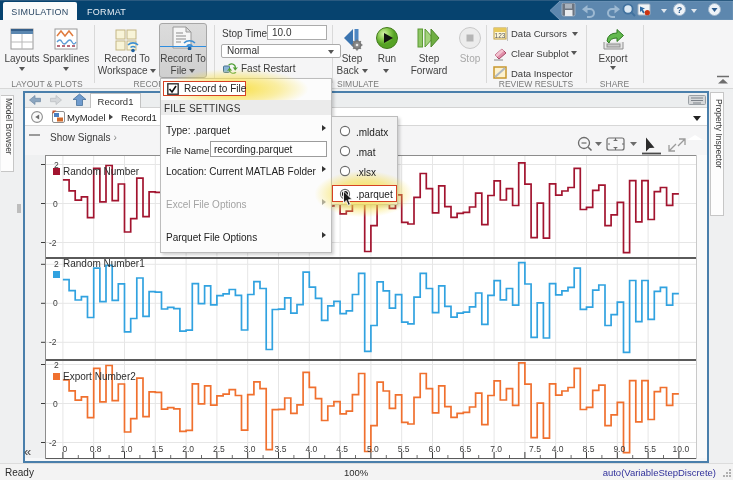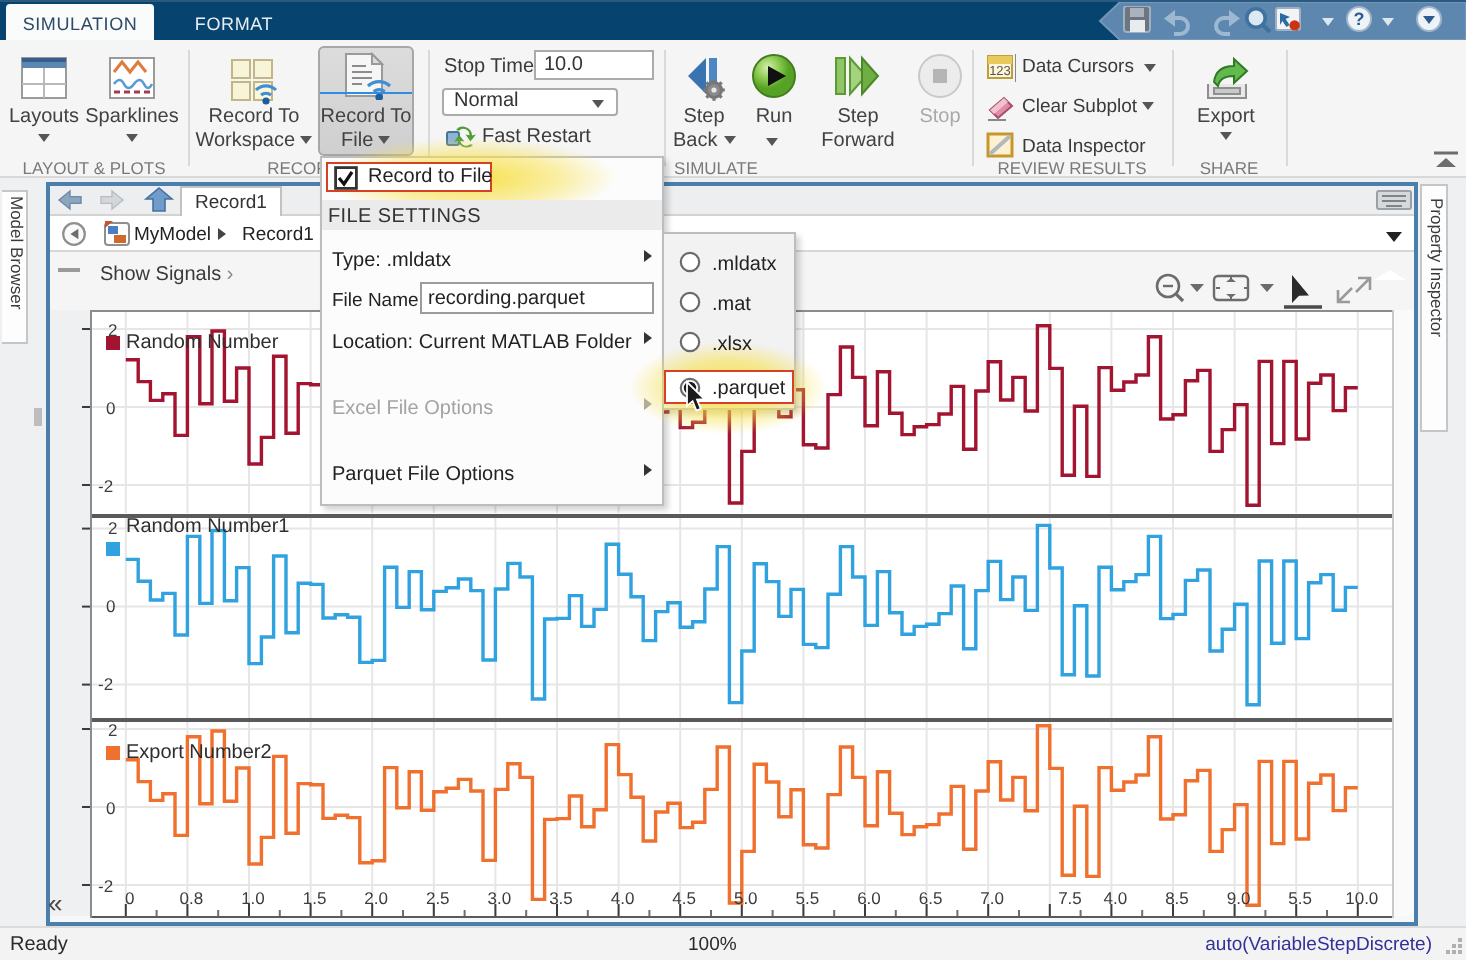--- a/index.html
+++ b/index.html
@@ -46,21 +46,21 @@
         <text x="6.5" y="9.5" font-size="9" font-weight="bold" fill="#2c5c8f" text-anchor="middle" font-family="Liberation Sans">?</text>
       </g>
 <path d="M131 6 l6 0 -3 4 z" fill="#dfe7ee"></path>
 <g transform="translate(148,0)">
         <circle cx="6.5" cy="6.5" r="6" fill="#eef3f8" stroke="#9fb6cc"></circle>
         <path d="M3.5 5 l6 0 -3 4 z" fill="#2c5c8f"></path>
       </g>
 </svg>
     <div class="abs" style="left:3px;top:2px;width:74px;height:19px;background:#fafbfb;border-radius:2px 2px 0 0"></div>
     <div class="abs" style="left:3px;top:6.5px;width:74px;font-size:9px;letter-spacing:.3px;color:#2d4a66;text-align:center">SIMULATION</div>
-    <div class="abs" style="left:87px;top:6.5px;width:60px;font-size:9px;letter-spacing:.3px;color:#e8eef4;text-align:center">FORMAT</div>
+    <div class="abs" style="left:87px;top:6.5px;width:60px;font-size:9px;letter-spacing:.3px;color:#e8eef4;">FORMAT</div>
     <div class="abs" style="left:0;top:20px;width:733px;height:68px;background:#f5f5f6"></div>
     <div class="abs" style="left:0;top:88px;width:733px;height:1px;background:#d8d8d8"></div>
     <div class="abs" style="left:0;top:89px;width:733px;height:3px;background:#eef0f1"></div>
     <div class="vsep" style="left:94px"></div>
     <div class="vsep" style="left:214px"></div>
     <div class="vsep" style="left:332px"></div>
     <div class="vsep" style="left:486px"></div>
     <div class="vsep" style="left:586px"></div>
     <div class="vsep" style="left:643px"></div>
     <svg class="abs" style="left:10px;top:27px" width="24" height="24">
@@ -109,21 +109,21 @@
 <g fill="none" stroke="#3f8fd2">
         <path d="M13 17 a8 8 0 0 1 11 0" stroke-width="1.6"></path>
         <path d="M15.8 19.8 a5 5 0 0 1 5.6 0" stroke-width="1.6"></path>
       </g>
 <circle cx="18.6" cy="22.6" r="1.9" fill="#1d5f9e"></circle>
 </svg>
     <div class="abs" style="left:160px;top:45.5px;width:46px;height:1.5px;background:#2e8de0"></div>
     <div class="abs lbl" style="left:156px;top:53px;width:54px">Record To<br>File <span class="car"></span></div>
     <div class="abs" style="left:222px;top:28px;font-size:10px;color:#3a3a3a">Stop Time</div>
     <div class="abs" style="left:267px;top:25px;width:60px;height:15px;background:#fff;border:1px solid #ababab;font-size:10px;color:#333;padding:1px 0 0 4px">10.0</div>
-    <div class="abs" style="left:221px;top:44px;width:88px;height:14px;background:#fff;border:1px solid #ababab;border-radius:2px;font-size:10px;color:#333;padding:0px 0 0 5px">Normal<span class="car" style="position:absolute;right:6px;top:5px"></span></div>
+    <div class="abs" style="left:221px;top:44px;width:120px;height:14px;background:#fff;border:1px solid #ababab;border-radius:2px;font-size:10px;color:#333;padding:0px 0 0 5px">Normal<span class="car" style="position:absolute;right:6px;top:5px"></span></div>
     <svg class="abs" style="left:223px;top:62px" width="15" height="13">
 <rect x="0.5" y="4" width="6" height="6.5" rx="1" fill="#8ab4d8" stroke="#49738f"></rect>
 <path d="M5 3 a4.5 4.5 0 0 1 8 2.8 l2-0.5 -2.8 3.4 -2.4-3.4 1.9 0.3 a3 3 0 0 0 -5.2-2.2 z" fill="#4f9f35"></path>
 <path d="M13.5 10.5 a4.5 4.5 0 0 1 -7.5-2 l-2 0.4 2.6-3.4 2.6 3.2 -2 -0.2 a3 3 0 0 0 4.9 1.6 z" fill="#4f9f35"></path>
 </svg>
     <div class="abs" style="left:241px;top:63px;font-size:10px;color:#3a3a3a">Fast Restart</div>
     <svg class="abs" style="left:340px;top:26px" width="26" height="26">
 <path d="M13 3 L4 12 l9 9 z" fill="#3a74b0"></path>
       <path d="M14.5 3 h4 v18 h-4 z" fill="#4d86c2"></path>
 <circle cx="17" cy="19" r="4.5" fill="#777"></circle>
@@ -454,21 +454,21 @@
     <div class="abs" style="left:160px;top:78px;width:172px;height:175px;background:#fcfcfc;border:1px solid #bdbdbd;box-shadow:2px 2px 3px rgba(0,0,0,.18)"></div>
     <div class="abs" style="left:138px;top:62px;width:195px;height:54px;background:radial-gradient(ellipse 50% 50% at 50% 50%,rgba(248,224,75,1),rgba(248,224,75,.5) 45%,rgba(248,224,75,0) 75%)"></div>
     <div class="abs" style="left:162.5px;top:80.5px;width:83px;height:15px;background:#fff;border:1.6px solid #d64123"></div>
     <svg class="abs" style="left:167px;top:82.5px" width="12" height="12">
 <rect x="0.8" y="0.8" width="10.4" height="10.4" fill="#fff" stroke="#333" stroke-width="1.4"></rect>
 <path d="M2.5 6 l2.5 3 4 -6" stroke="#111" stroke-width="1.6" fill="none"></path>
 </svg>
     <div class="abs" style="left:184px;top:82.5px;font-size:10px;color:#222">Record to File</div>
     <div class="abs" style="left:161px;top:100px;width:170px;height:15px;background:#ebebeb"></div>
     <div class="abs" style="left:164px;top:103px;font-size:10px;font-weight:normal;color:#333;letter-spacing:.2px">FILE SETTINGS</div>
-    <div class="abs" style="left:166px;top:124.5px;font-size:10px;color:#222">Type: .mldatx</div>
+    <div class="abs" style="left:166px;top:124.5px;font-size:10px;color:#222">Type: .parquet</div>
     <div class="abs rar" style="left:322px;top:125px"></div>
     <div class="abs" style="left:166px;top:144.5px;font-size:9.5px;color:#222">File Name</div>
     <div class="abs" style="left:210px;top:140.5px;width:117px;height:16px;background:#fff;border:1px solid #9c9c9c"></div>
     <div class="abs" style="left:214px;top:143.5px;font-size:10px;color:#222">recording.parquet</div>
     <div class="abs" style="left:166px;top:165.5px;font-size:10px;color:#222">Location: Current MATLAB Folder</div>
     <div class="abs rar" style="left:322px;top:166px"></div>
     <div class="abs" style="left:166px;top:198.5px;font-size:10px;color:#a3a3a3">Excel File Options</div>
     <div class="abs rar" style="left:322px;top:199px;border-left-color:#a3a3a3"></div>
     <div class="abs" style="left:166px;top:231.5px;font-size:10px;color:#222">Parquet File Options</div>
     <div class="abs rar" style="left:322px;top:232px"></div>

